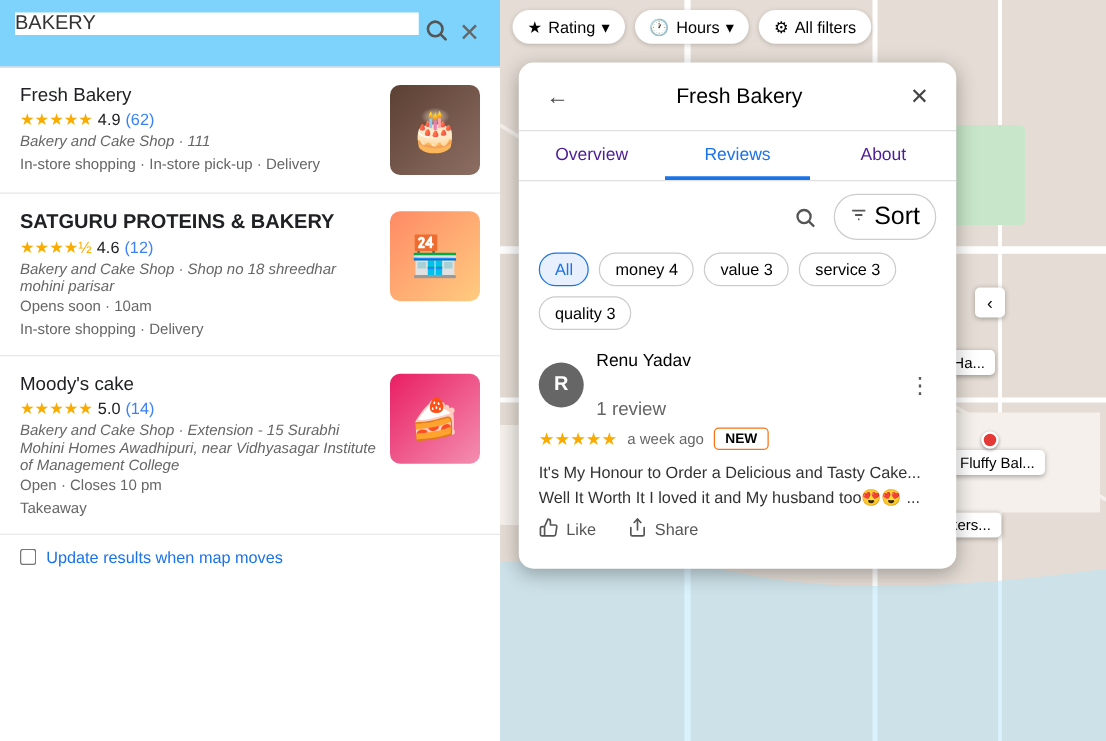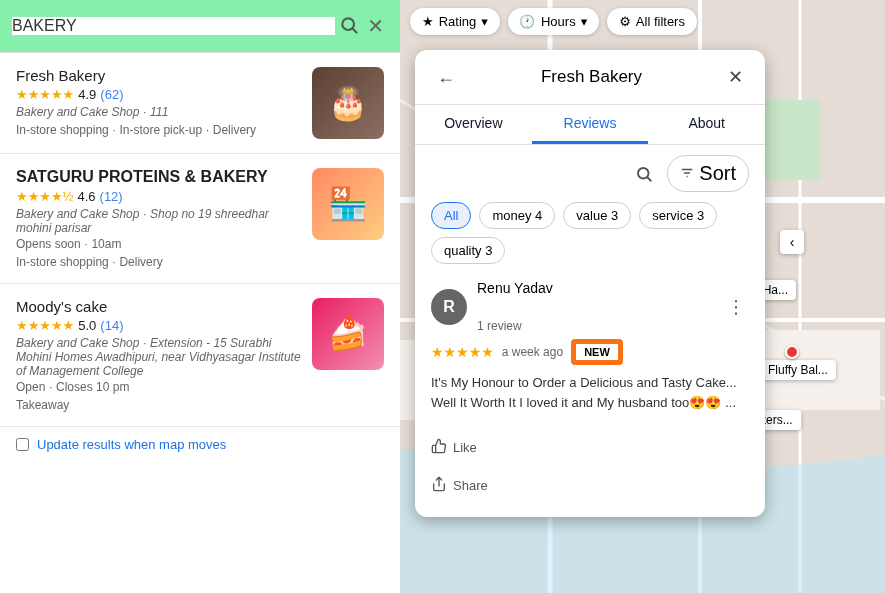--- a/index.html
+++ b/index.html
@@ -11,24 +11,24 @@
       left: 0; top: 0;
       width: 400px;
       height: 593px;
       background: #fff;
       overflow-y: auto;
       z-index: 10;
     }
 
     .search-bar {
       display: flex;
-      align-items: center;
+      align-items: flex-start;
       padding: 10px 12px;
       border-bottom: 1px solid #e0e0e0;
-      background: #86efac;
+      background: #7dd3fc;
     }
 
     .search-input {
       flex: 1;
       border: none;
       outline: none;
       font-size: 16px;
       color: #333;
     }
 
@@ -195,21 +195,21 @@
     .review-tabs {
       display: flex;
       border-bottom: 1px solid #e0e0e0;
     }
 
     .review-tab {
       flex: 1;
       text-align: center;
       padding: 10px 0;
       font-size: 14px;
-      color: #0f172a;
+      color: #4c1d95;
       cursor: pointer;
       border-bottom: 3px solid transparent;
     }
 
     .review-tab.active {
       color: #1a73e8;
       border-bottom: 3px solid #1a73e8;
     }
 
     .review-body {
@@ -289,21 +289,21 @@
       display: flex;
       align-items: center;
       justify-content: center;
       font-size: 16px;
       font-weight: bold;
       flex-shrink: 0;
     }
 
     .reviewer-info { flex: 1; }
     .reviewer-name { font-size: 14px; font-weight: 500; }
-    .reviewer-reviews { font-size: 12px; color: #666; margin-top: 23px; }
+    .reviewer-reviews { font-size: 15px; color: #666; margin-top: 23px; }
 
     .more-btn {
       background: none;
       border: none;
       cursor: pointer;
       font-size: 18px;
       color: #555;
       padding: 4px;
     }
 
@@ -312,37 +312,36 @@
       align-items: center;
       gap: 8px;
       margin-bottom: 8px;
     }
 
     .review-stars { color: #f9ab00; font-size: 14px; }
     .review-time { font-size: 12px; color: #666; }
 
     .new-badge {
       padding: 2px 8px;
-      border: 5px solid #f97316;
+      border: 1px solid #f97316;
       border-radius: 4px;
       font-size: 11px;
       font-weight: bold;
     }
 
     .review-text {
       font-size: 13px;
       color: #333;
       line-height: 1.5;
-      margin-bottom: 22px;
+      margin-bottom: 3px;
     }
 
     .review-actions {
       display: flex;
-      gap: 11px;
-      flex-direction: column;
+      gap: 25px;
     }
 
     .action-btn {
       display: flex;
       align-items: center;
       gap: 6px;
       background: none;
       border: none;
       cursor: pointer;
       font-size: 13px;
@@ -406,21 +405,21 @@
   </div>
 
   <div class="listing-item">
     <div class="listing-content">
       <div class="listing-name bold">SATGURU PROTEINS &amp; BAKERY</div>
       <div class="stars-row">
         <span class="stars">★★★★½</span>
         <span class="rating-num">4.6</span>
         <span class="review-count">(12)</span>
       </div>
-      <div class="listing-meta">Bakery and Cake Shop · Shop no 19 shreedhar mohini parisar</div>
+      <div class="listing-meta">Bakery and Cake Shop · Shop no 18 shreedhar mohini parisar</div>
       <div class="listing-hours">
         <span>Opens soon</span>
         <span>· 10am</span>
       </div>
       <div class="listing-services">In-store shopping · Delivery</div>
     </div>
     <div class="cake-img cake-img-2">🏪</div>
   </div>
 
   <div class="listing-item">

